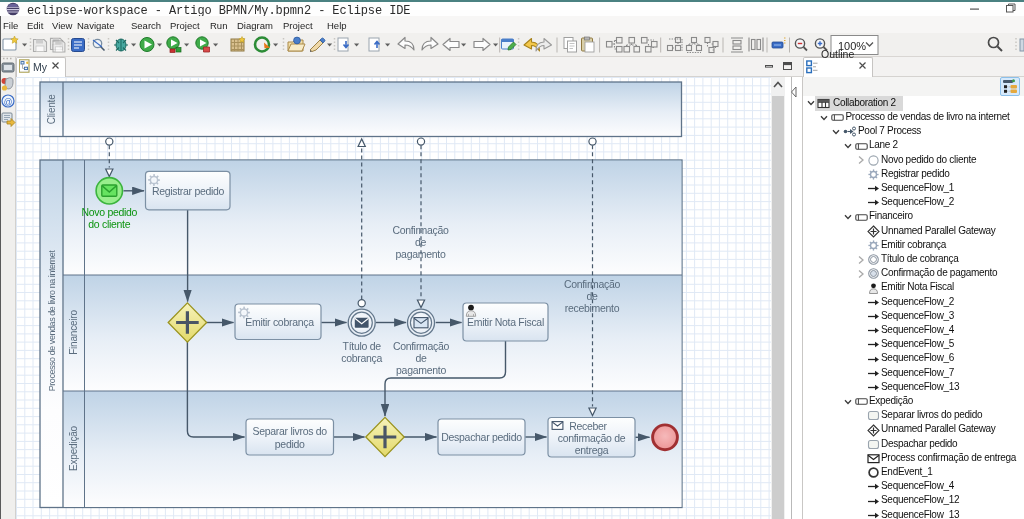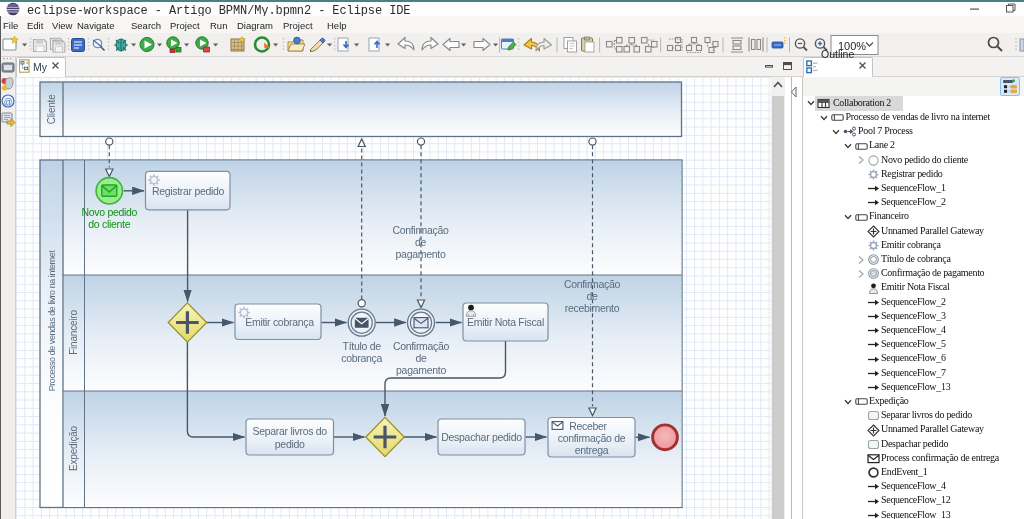--- a/index.html
+++ b/index.html
@@ -24,21 +24,21 @@
   #vscroll{left:771px;top:77px;width:14px;height:442px;background:#f0f0f0;}
   #vthumb{left:772px;top:96px;width:12px;height:423px;background:#cdcdcd;}
   #palette{left:785px;top:77px;width:17px;height:442px;background:#ffffff;}
   #palette-line{left:791px;top:77px;width:1px;height:442px;background:#b9b9b9;}
   
   #outline{left:802px;top:57px;width:222px;height:462px;background:#ffffff;border-left:1px solid #c9c7c5;box-sizing:border-box;}
   #out-tabbar{left:802px;top:57px;width:222px;height:20px;background:#f3f2f1;border-bottom:1px solid #d5d3d0;box-sizing:border-box;}
   #out-tab{left:803px;top:57px;width:70px;height:20px;background:#fff;border:1px solid #c6c4c2;border-bottom:none;border-radius:2px 2px 0 0;box-sizing:border-box;}
   #out-toolbar{left:803px;top:77px;width:221px;height:19px;background:#f4f4f3;}
   #out-tree{left:803px;top:96px;width:221px;height:423px;background:#fff;}
-  .trow{position:absolute;height:14px;white-space:nowrap;font-size:10px;letter-spacing:-0.3px;color:#101010;font-family:Liberation Serif, serif;}
+  .trow{position:absolute;height:14px;white-space:nowrap;font-size:10px;letter-spacing:-0.3px;color:#101010;}
 </style>
 </head>
 <body>
 <div id="app">
   <div class="abs" id="topline"></div>
   <div class="abs" id="titlebar"></div>
   <svg class="abs" style="left:5px;top:2px" width="16" height="14" viewBox="0 0 16 14">
     <circle cx="8" cy="7" r="6.3" fill="#443d66"></circle>
     <path d="M2 5.2 H14 M1.7 7.6 H14.3 M2.4 10 H13.6" stroke="#cfcbe2" stroke-width="1.1" fill="none"></path>
     <ellipse cx="8" cy="3.4" rx="4.6" ry="1.6" fill="#6a639a"></ellipse>

